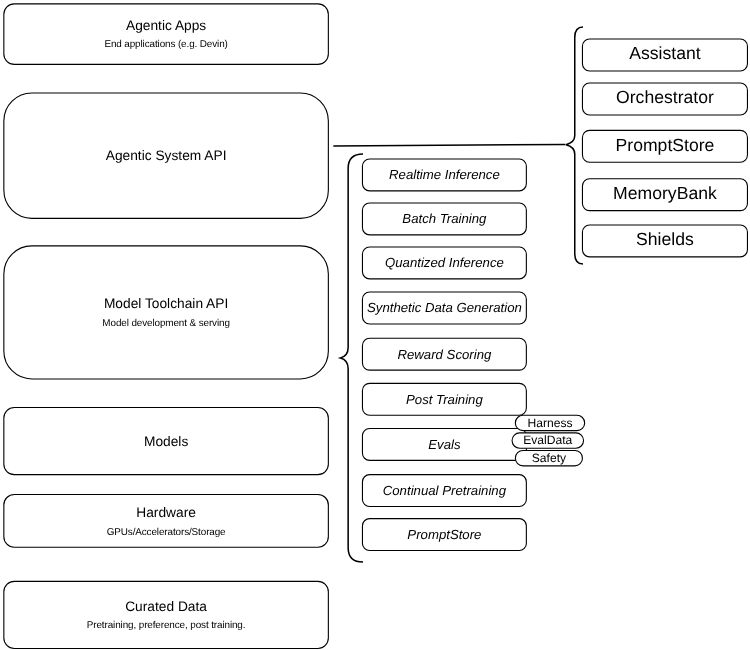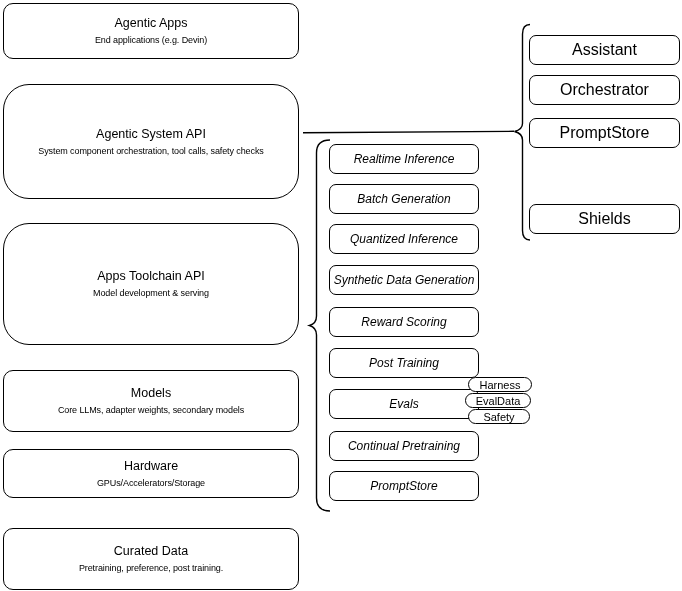--- a/index.html
+++ b/index.html
@@ -35,48 +35,46 @@
     <path d="M 530 24.5 Q 522.5 24.5 522.5 34 L 522.5 123.5 Q 522.5 129.5 514.5 131.5 Q 522.5 133.5 522.5 140 L 522.5 230.5 Q 522.5 240 530 240" stroke="#000" stroke-width="1.4" fill="none"></path>
   </svg>
 
   <div class="node big" style="top:3px;height:56px;border-radius:10px">
     <span class="title">Agentic Apps</span>
     <span class="sub">End applications (e.g. Devin)</span>
   </div>
 
   <div class="node big" style="top:84px;height:115px;border-radius:26px">
     <span class="title">Agentic System API</span>
-    <span class="sub">System component orchestration, tool calls, safety checks</span>
   </div>
 
   <div class="node big" style="top:223px;height:122px;border-radius:26px">
-    <span class="title">Apps Toolchain API</span>
+    <span class="title">Model Toolchain API</span>
     <span class="sub">Model development &amp; serving</span>
   </div>
 
   <div class="node big" style="top:370px;height:62px;border-radius:10px">
     <span class="title">Models</span>
-    <span class="sub">Core LLMs, adapter weights, secondary models</span>
   </div>
 
   <div class="node big" style="top:449px;height:49px;border-radius:10px">
     <span class="title">Hardware</span>
     <span class="sub">GPUs/Accelerators/Storage</span>
   </div>
 
   <div class="node big" style="top:528px;height:62px;border-radius:10px">
     <span class="title">Curated Data</span>
     <span class="sub">Pretraining, preference, post training.</span>
   </div>
 
   <div class="node mid" style="top:144px">
     <span>Realtime Inference</span>
   </div>
   <div class="node mid" style="top:184px">
-    <span>Batch Generation</span>
+    <span>Batch Training</span>
   </div>
   <div class="node mid" style="top:224px">
     <span>Quantized Inference</span>
   </div>
   <div class="node mid" style="top:265px">
     <span>Synthetic Data Generation</span>
   </div>
   <div class="node mid" style="top:307px">
     <span>Reward Scoring</span>
   </div>
@@ -105,17 +103,20 @@
 
   <div class="node rightcol" style="top:35px">
     <span>Assistant</span>
   </div>
   <div class="node rightcol" style="top:75px">
     <span>Orchestrator</span>
   </div>
   <div class="node rightcol" style="top:118px">
     <span>PromptStore</span>
   </div>
+  <div class="node rightcol" style="top:162px">
+    <span>MemoryBank</span>
+  </div>
   <div class="node rightcol" style="top:204px">
     <span>Shields</span>
   </div>
 
 </div>
 
 </body></html>

